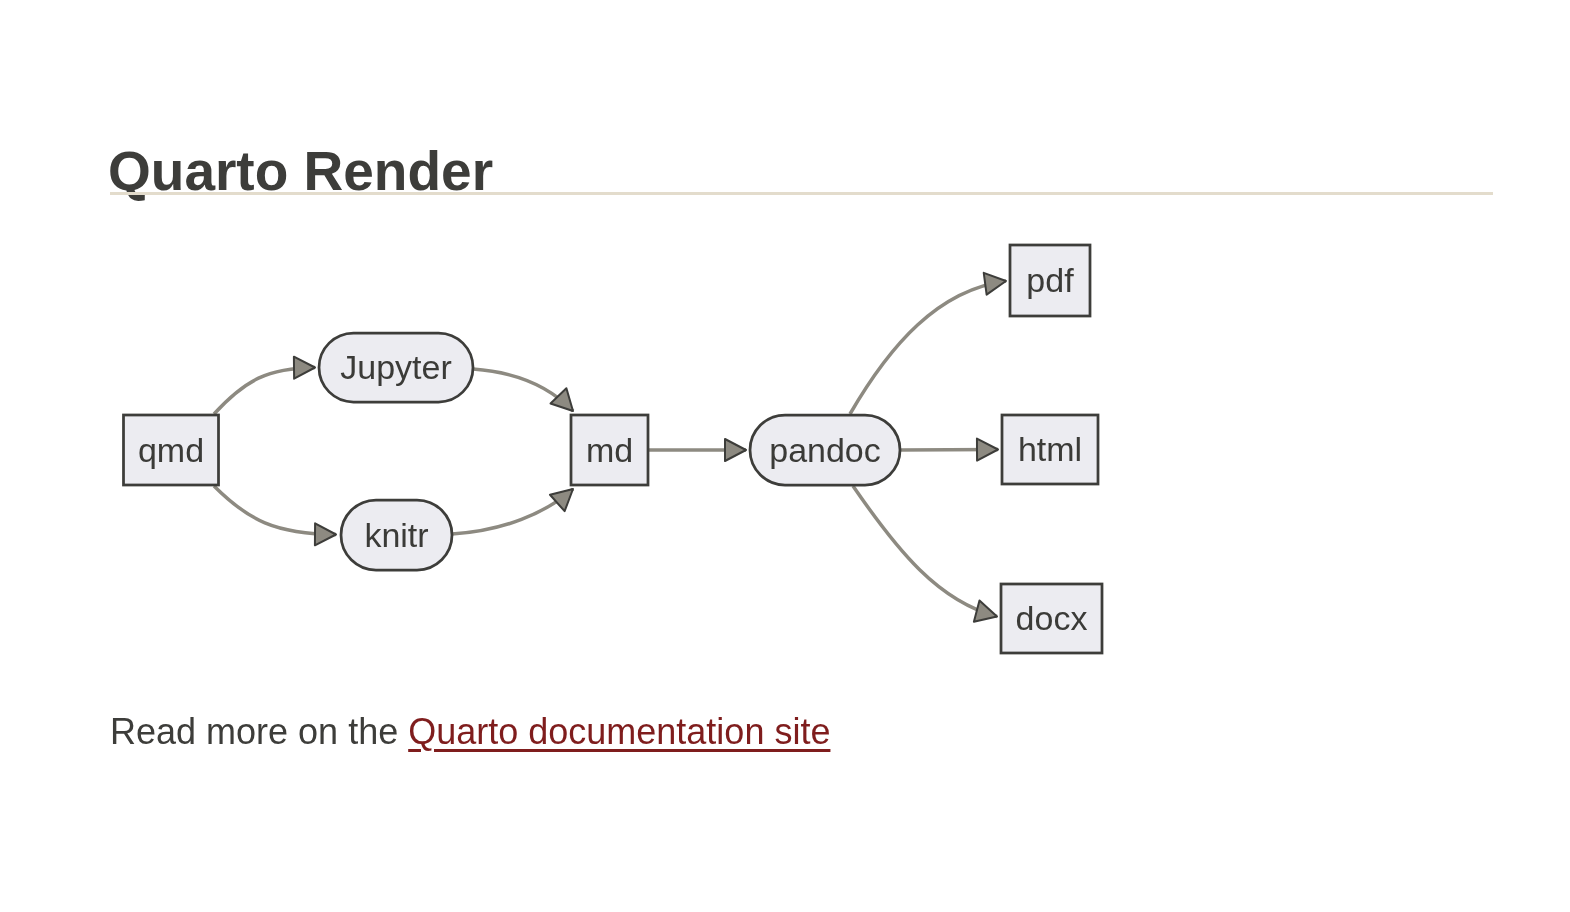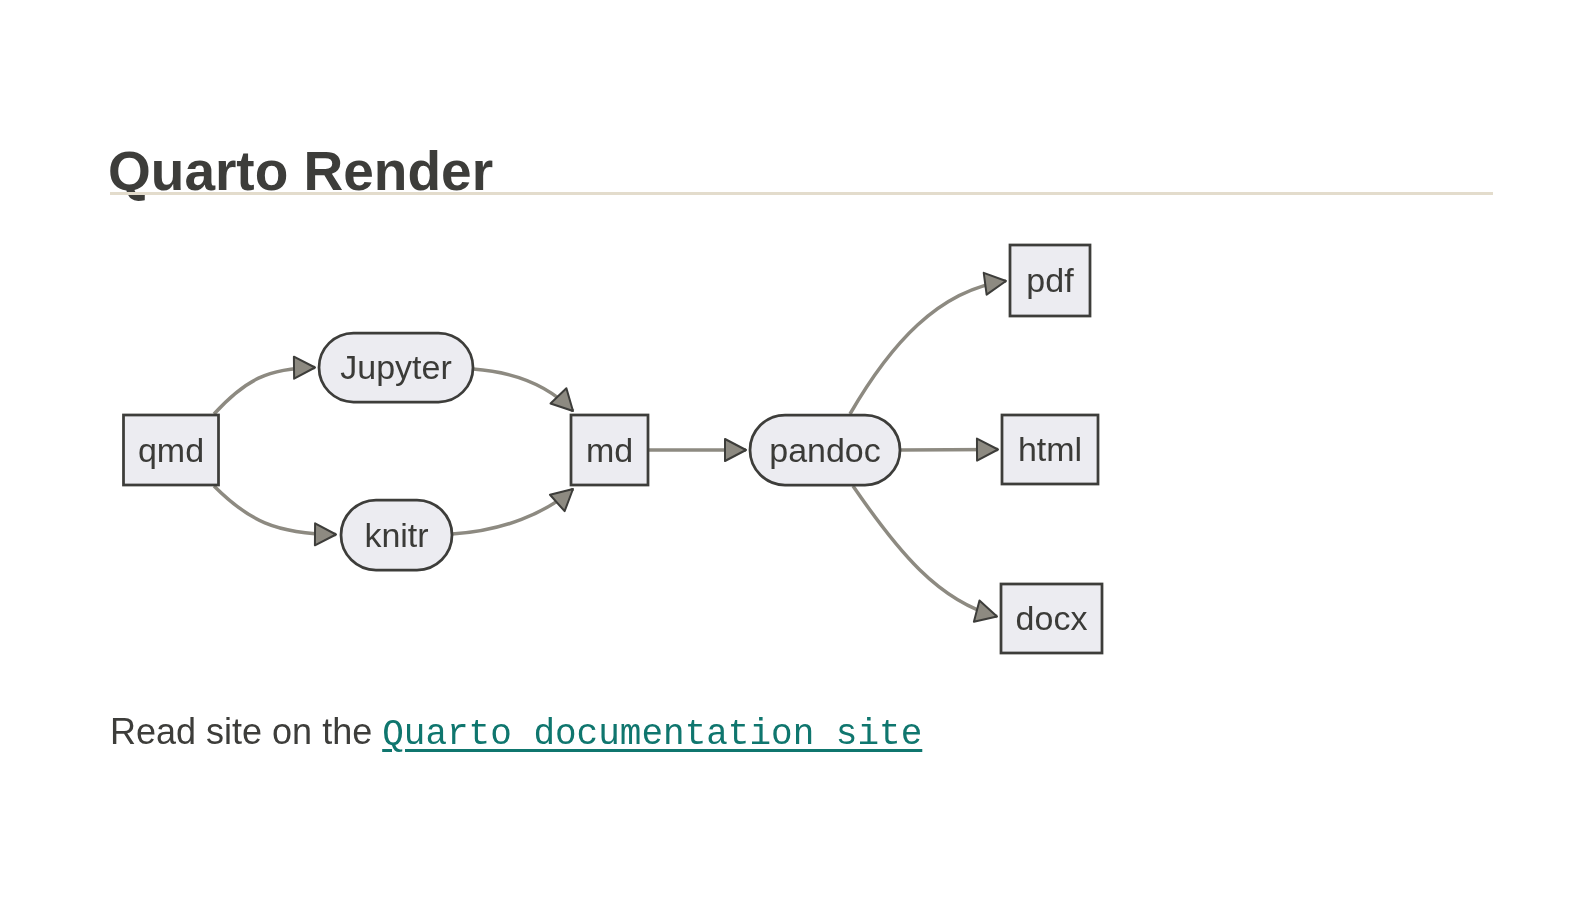--- a/index.html
+++ b/index.html
@@ -58,26 +58,25 @@
   .footer-line {
     position: absolute;
     left: 110px;
     top: 673px;
     font-size: 36px;
     line-height: 1.25;
     color: #3d3d3a;
     white-space: nowrap;
   }
   .footer-line a {
-    color: #0f766e;
+    color: #7f1d1d;
     text-decoration: underline;
     text-decoration-thickness: 3px;
     text-underline-offset: 5px;
     cursor: pointer;
-    font-family: Liberation Mono, monospace;
   }
 </style>
 </head>
 <body>
 
 <h1 class="page-title">Quarto Render</h1>
 <div class="title-divider"></div>
 
 <svg class="diagram-svg" width="1570" height="912" viewBox="0 0 1570 912">
   <defs>
@@ -133,13 +132,13 @@
       <text class="node-label" x="1050" y="449.5" dy="0.35em">html</text>
     </g>
 
     <g>
       <rect class="node-shape" x="1001" y="584" width="101" height="69"></rect>
       <text class="node-label" x="1051.5" y="618.5" dy="0.35em">docx</text>
     </g>
   </g>
 </svg>
 
-<p class="footer-line"><span>Read site on the </span><a href="#">Quarto documentation site</a></p>
+<p class="footer-line"><span>Read more on the </span><a href="#">Quarto documentation site</a></p>
 
 </body></html>

